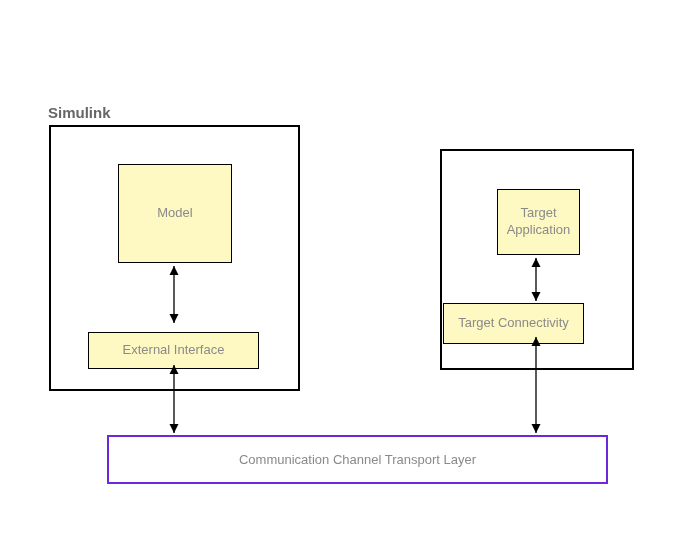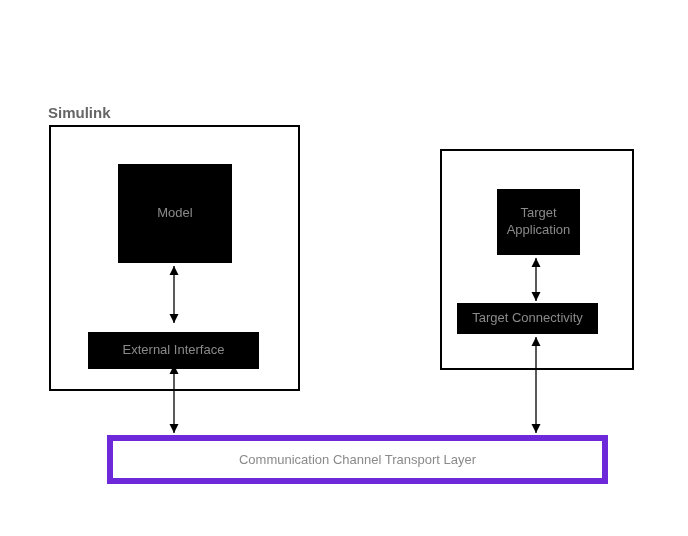--- a/index.html
+++ b/index.html
@@ -25,33 +25,33 @@
   .outer-box {
     position: absolute;
     box-sizing: border-box;
     border: 2px solid #000000;
     background: #ffffff;
   }
   .inner-box {
     position: absolute;
     box-sizing: border-box;
     border: 1px solid #000000;
-    background: #000000;
+    background: #fef9c3;
     display: flex;
     align-items: center;
     justify-content: center;
     text-align: center;
     font-size: 13px;
     line-height: 1.3;
     color: #8a8a8a;
   }
   .bar-box {
     position: absolute;
     box-sizing: border-box;
-    border: 6px solid #6d28d9;
+    border: 2px solid #6d28d9;
     background: #ffffff;
     display: flex;
     align-items: center;
     justify-content: center;
     text-align: center;
     font-size: 13px;
     color: #8a8a8a;
   }
   svg.arrows {
     position: absolute;
@@ -79,21 +79,21 @@
     <span>External Interface</span>
   </div>
 
 
   <div class="outer-box" style="left:440px; top:149px; width:194px; height:221px;"></div>
 
   <div class="inner-box" style="left:497px; top:189px; width:83px; height:66px; padding:0 2px;">
     <span>Target Application</span>
   </div>
 
-  <div class="inner-box" style="left:457px; top:303px; width:141px; height:31px;text-align:right;">
+  <div class="inner-box" style="left:443px; top:303px; width:141px; height:41px;text-align:right;">
     <span>Target Connectivity</span>
   </div>
 
   <div class="bar-box" style="left:107px; top:435px; width:501px; height:49px;">
     <span>Communication Channel Transport Layer</span>
   </div>
 
   <svg class="arrows" viewBox="0 0 688 536">
     <defs>
       <marker id="ah" viewBox="0 0 10 10" refX="10" refY="5" markerWidth="7" markerHeight="7" orient="auto-start-reverse">

